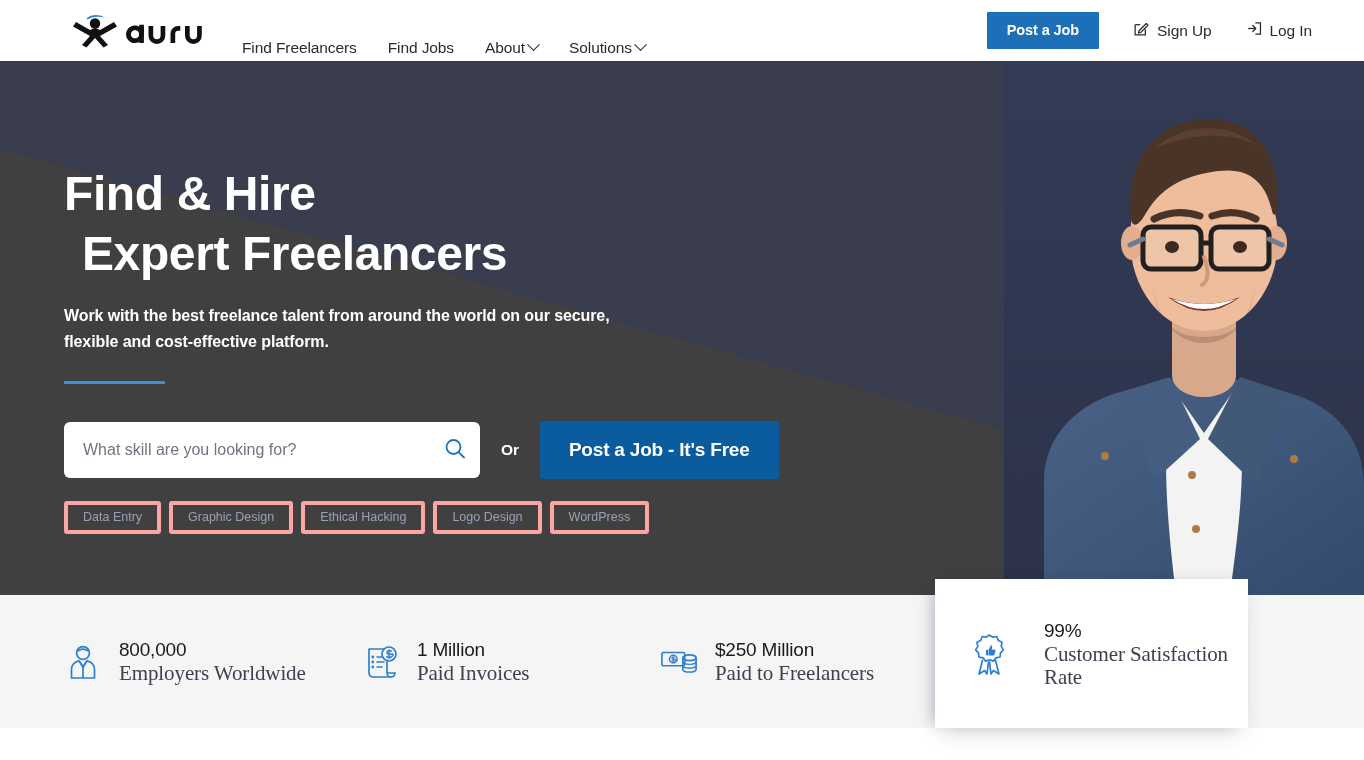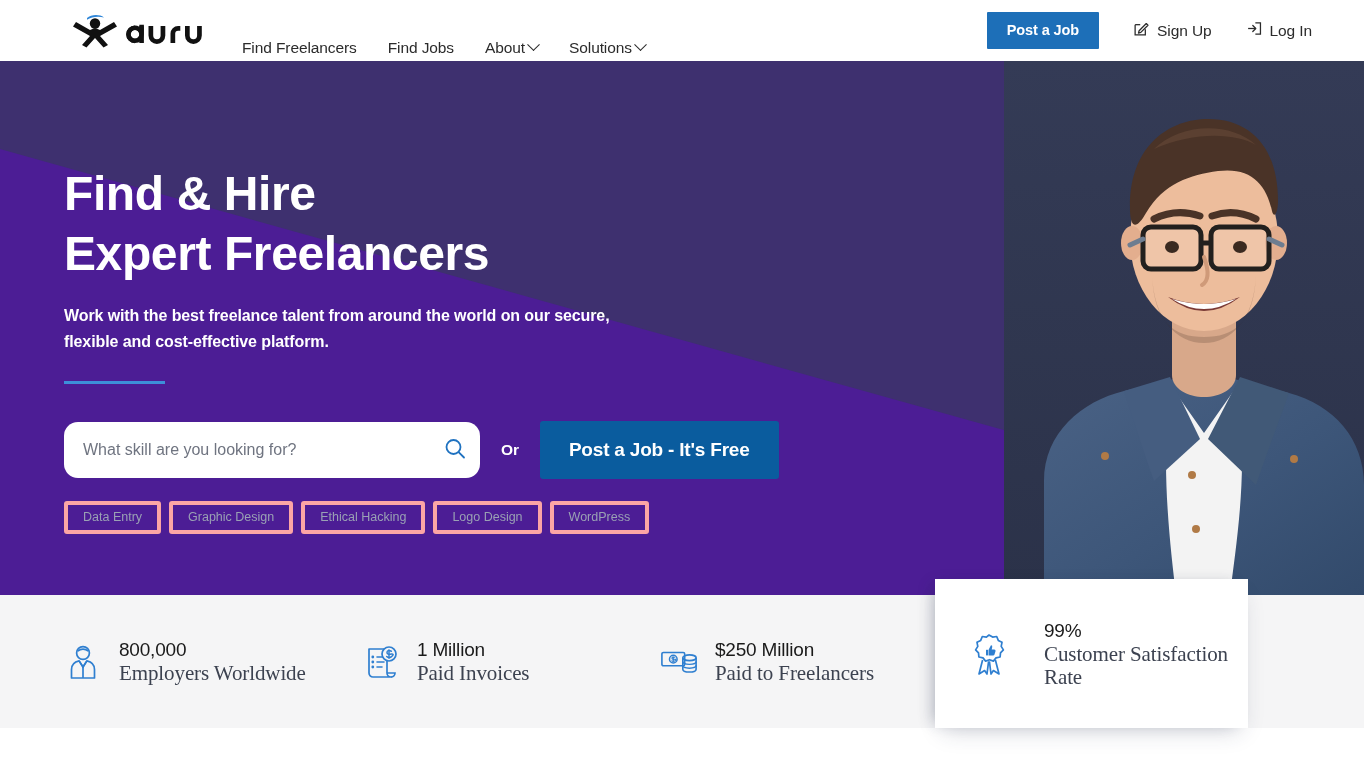--- a/index.html
+++ b/index.html
@@ -62,21 +62,21 @@
     display: flex; align-items: center; gap: 7px;
     font-size: 15.5px; color: #2b2b2b; cursor: pointer;
     margin-left: 34px; letter-spacing: -0.1px;
   }
   .auth-link .ic { display: block; }
 
   
   .hero {
     position: absolute; top: 61px; left: 0;
     width: 1364px; height: 534px;
-    background: #4c1d95;
+    background: #404040;
     overflow: hidden;
   }
   .hero-wedge2 {
     position: absolute; inset: 0;
     background: #353c57;
     clip-path: polygon(0 88px, 1364px 470px, 1364px 0, 0 0);
     opacity: .62;
   }
 
   
@@ -91,42 +91,42 @@
     position: absolute; left: 64px; top: 0;
     width: 760px; height: 100%;
     z-index: 5;
   }
 
   .hero-title {
     font-size: 48px; font-weight: bold; color: #ffffff;
     line-height: 60px; letter-spacing: -0.4px;
     padding-top: 103px;
   }
-  .hero-title .l2 { display: block; }
+  .hero-title .l2 { display: block; margin-left: 18px; }
 
   .hero-sub {
     margin-top: 19px;
     font-size: 16px; font-weight: bold; color: #ffffff;
     line-height: 26px; letter-spacing: -0.1px;
     max-width: 620px;
   }
 
   .accent-bar {
     margin-top: 26px;
     width: 101px; height: 3px; background: #3d8fd9;
   }
 
   .search-row {
     margin-top: 37px;
     display: flex; align-items: center;
   }
   .search-box {
     position: relative;
     width: 416px; height: 56px;
-    background: #ffffff; border-radius: 14px;
+    background: #ffffff; border-radius: 6px;
     display: flex; align-items: center;
   }
   .search-input {
     border: none; outline: none; background: transparent;
     font-family: "Liberation Sans", sans-serif;
     font-size: 16px; color: #2b2b2b;
     padding: 0 52px 0 19px; width: 100%; height: 100%;
   }
   .search-input::placeholder { color: #6f7480; }
   .search-icon-btn {

